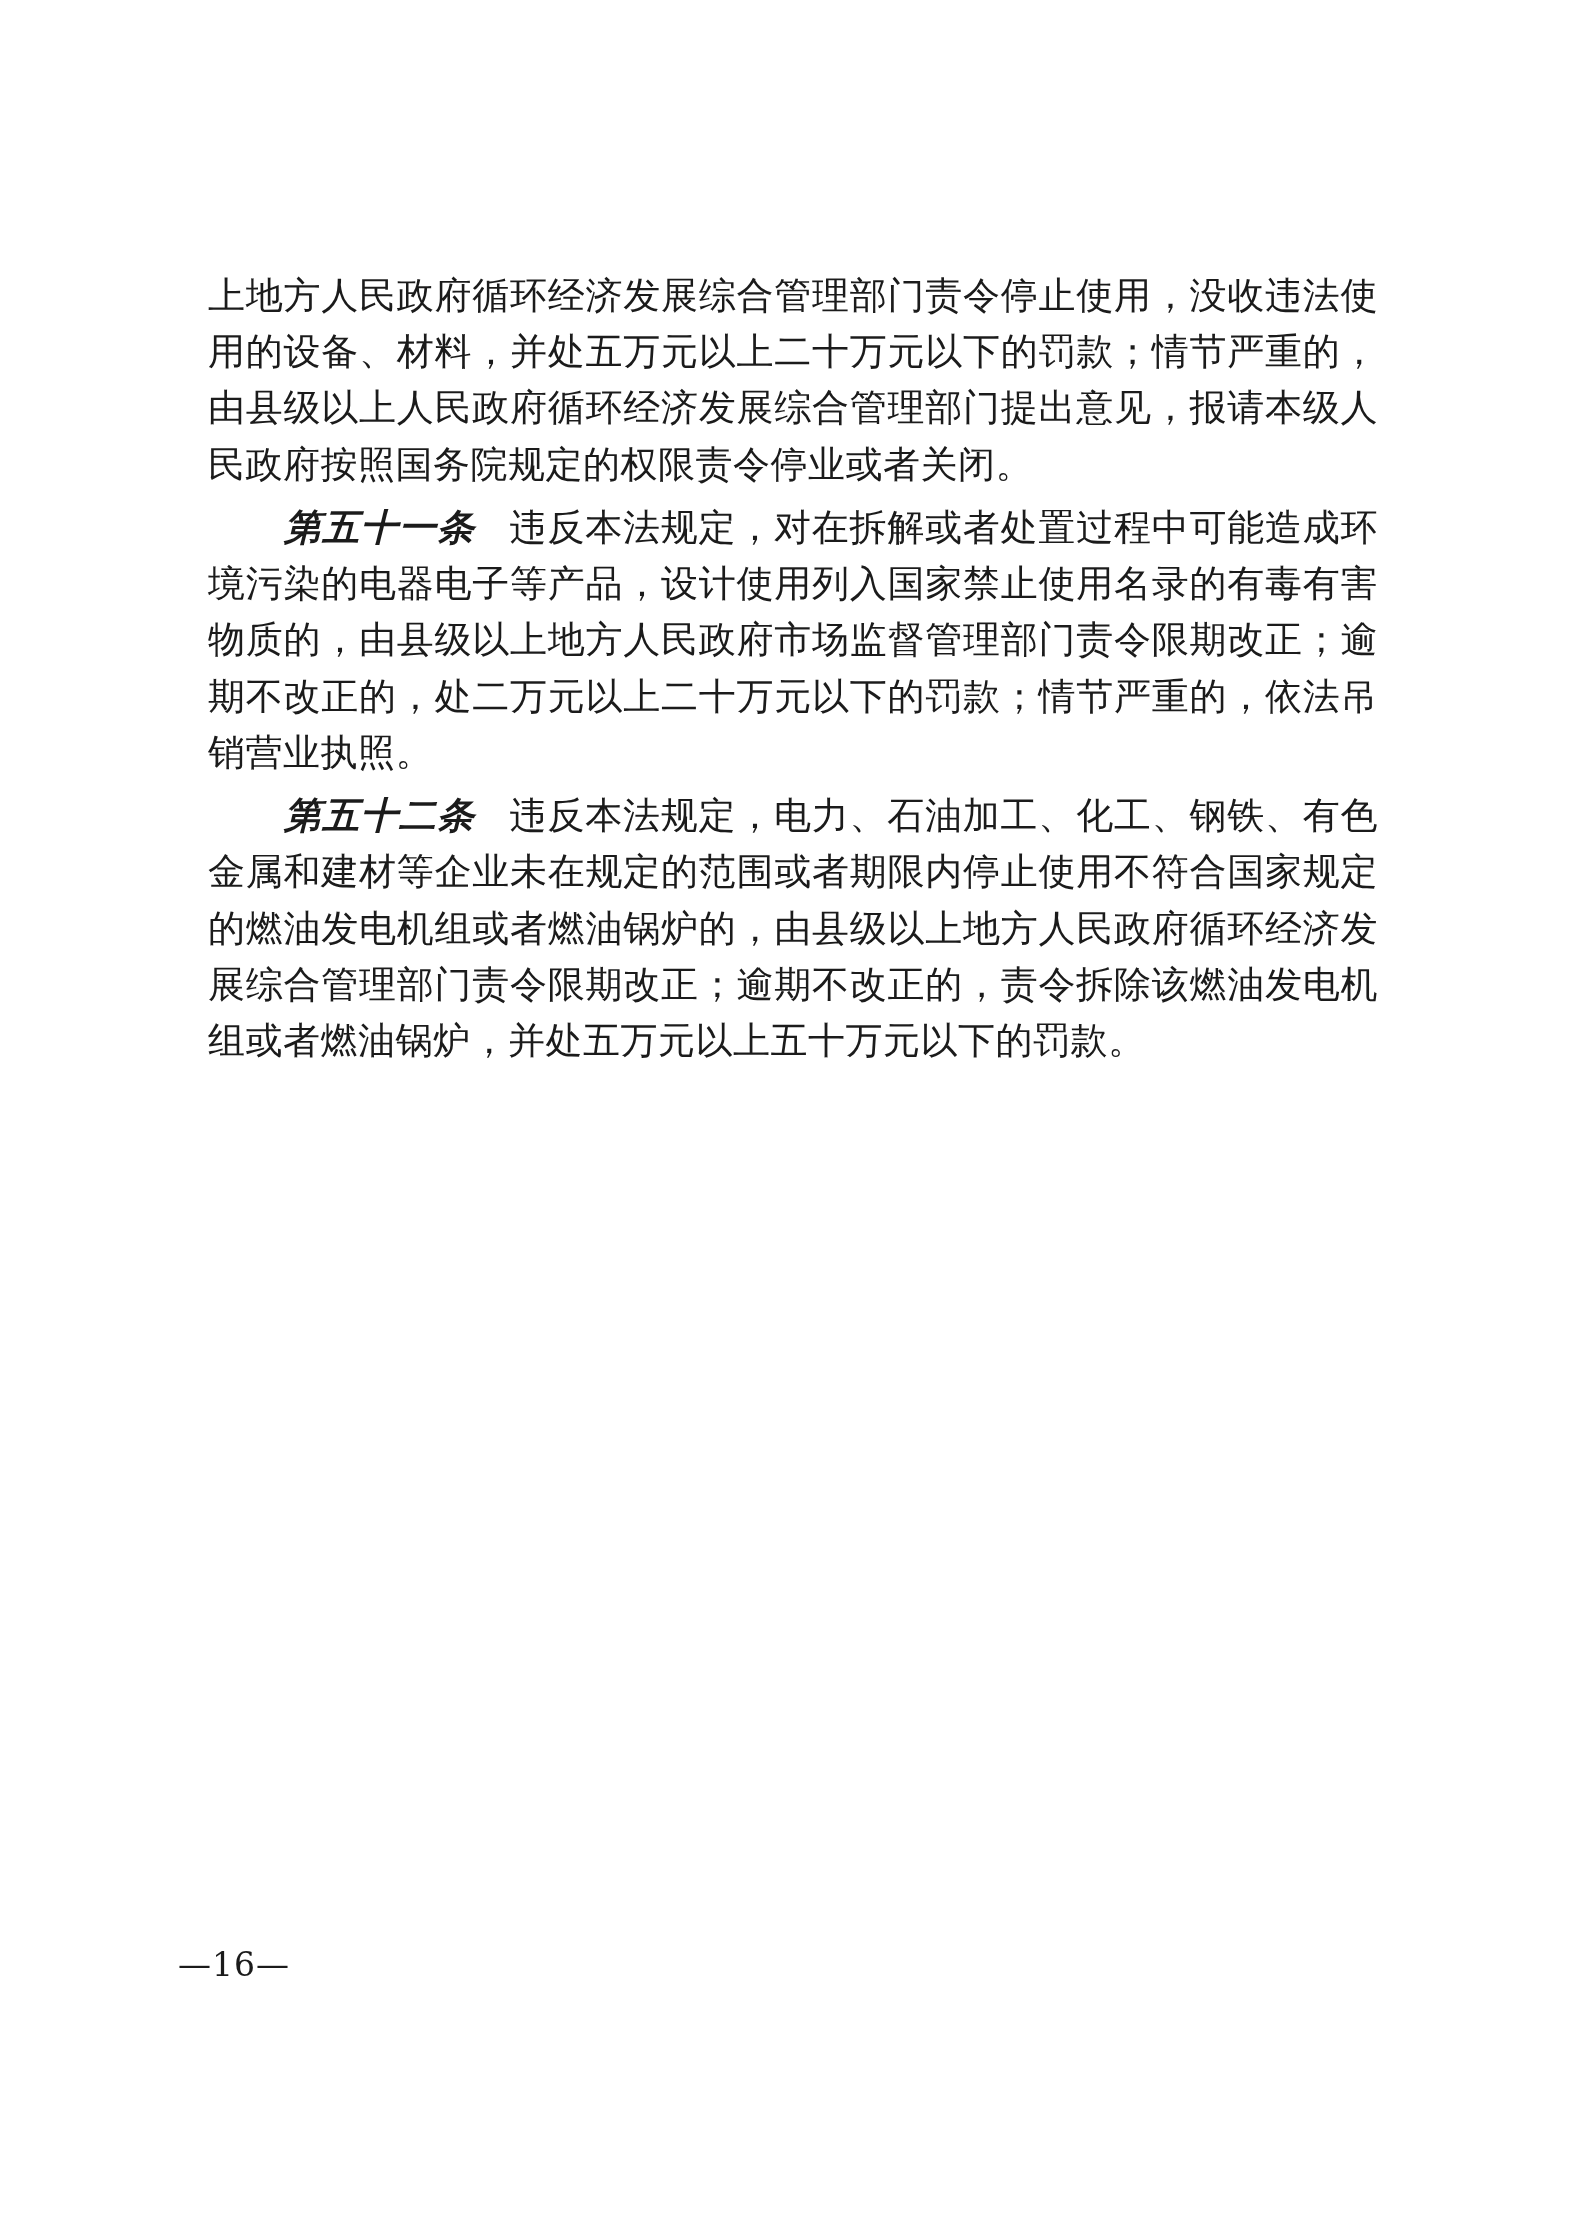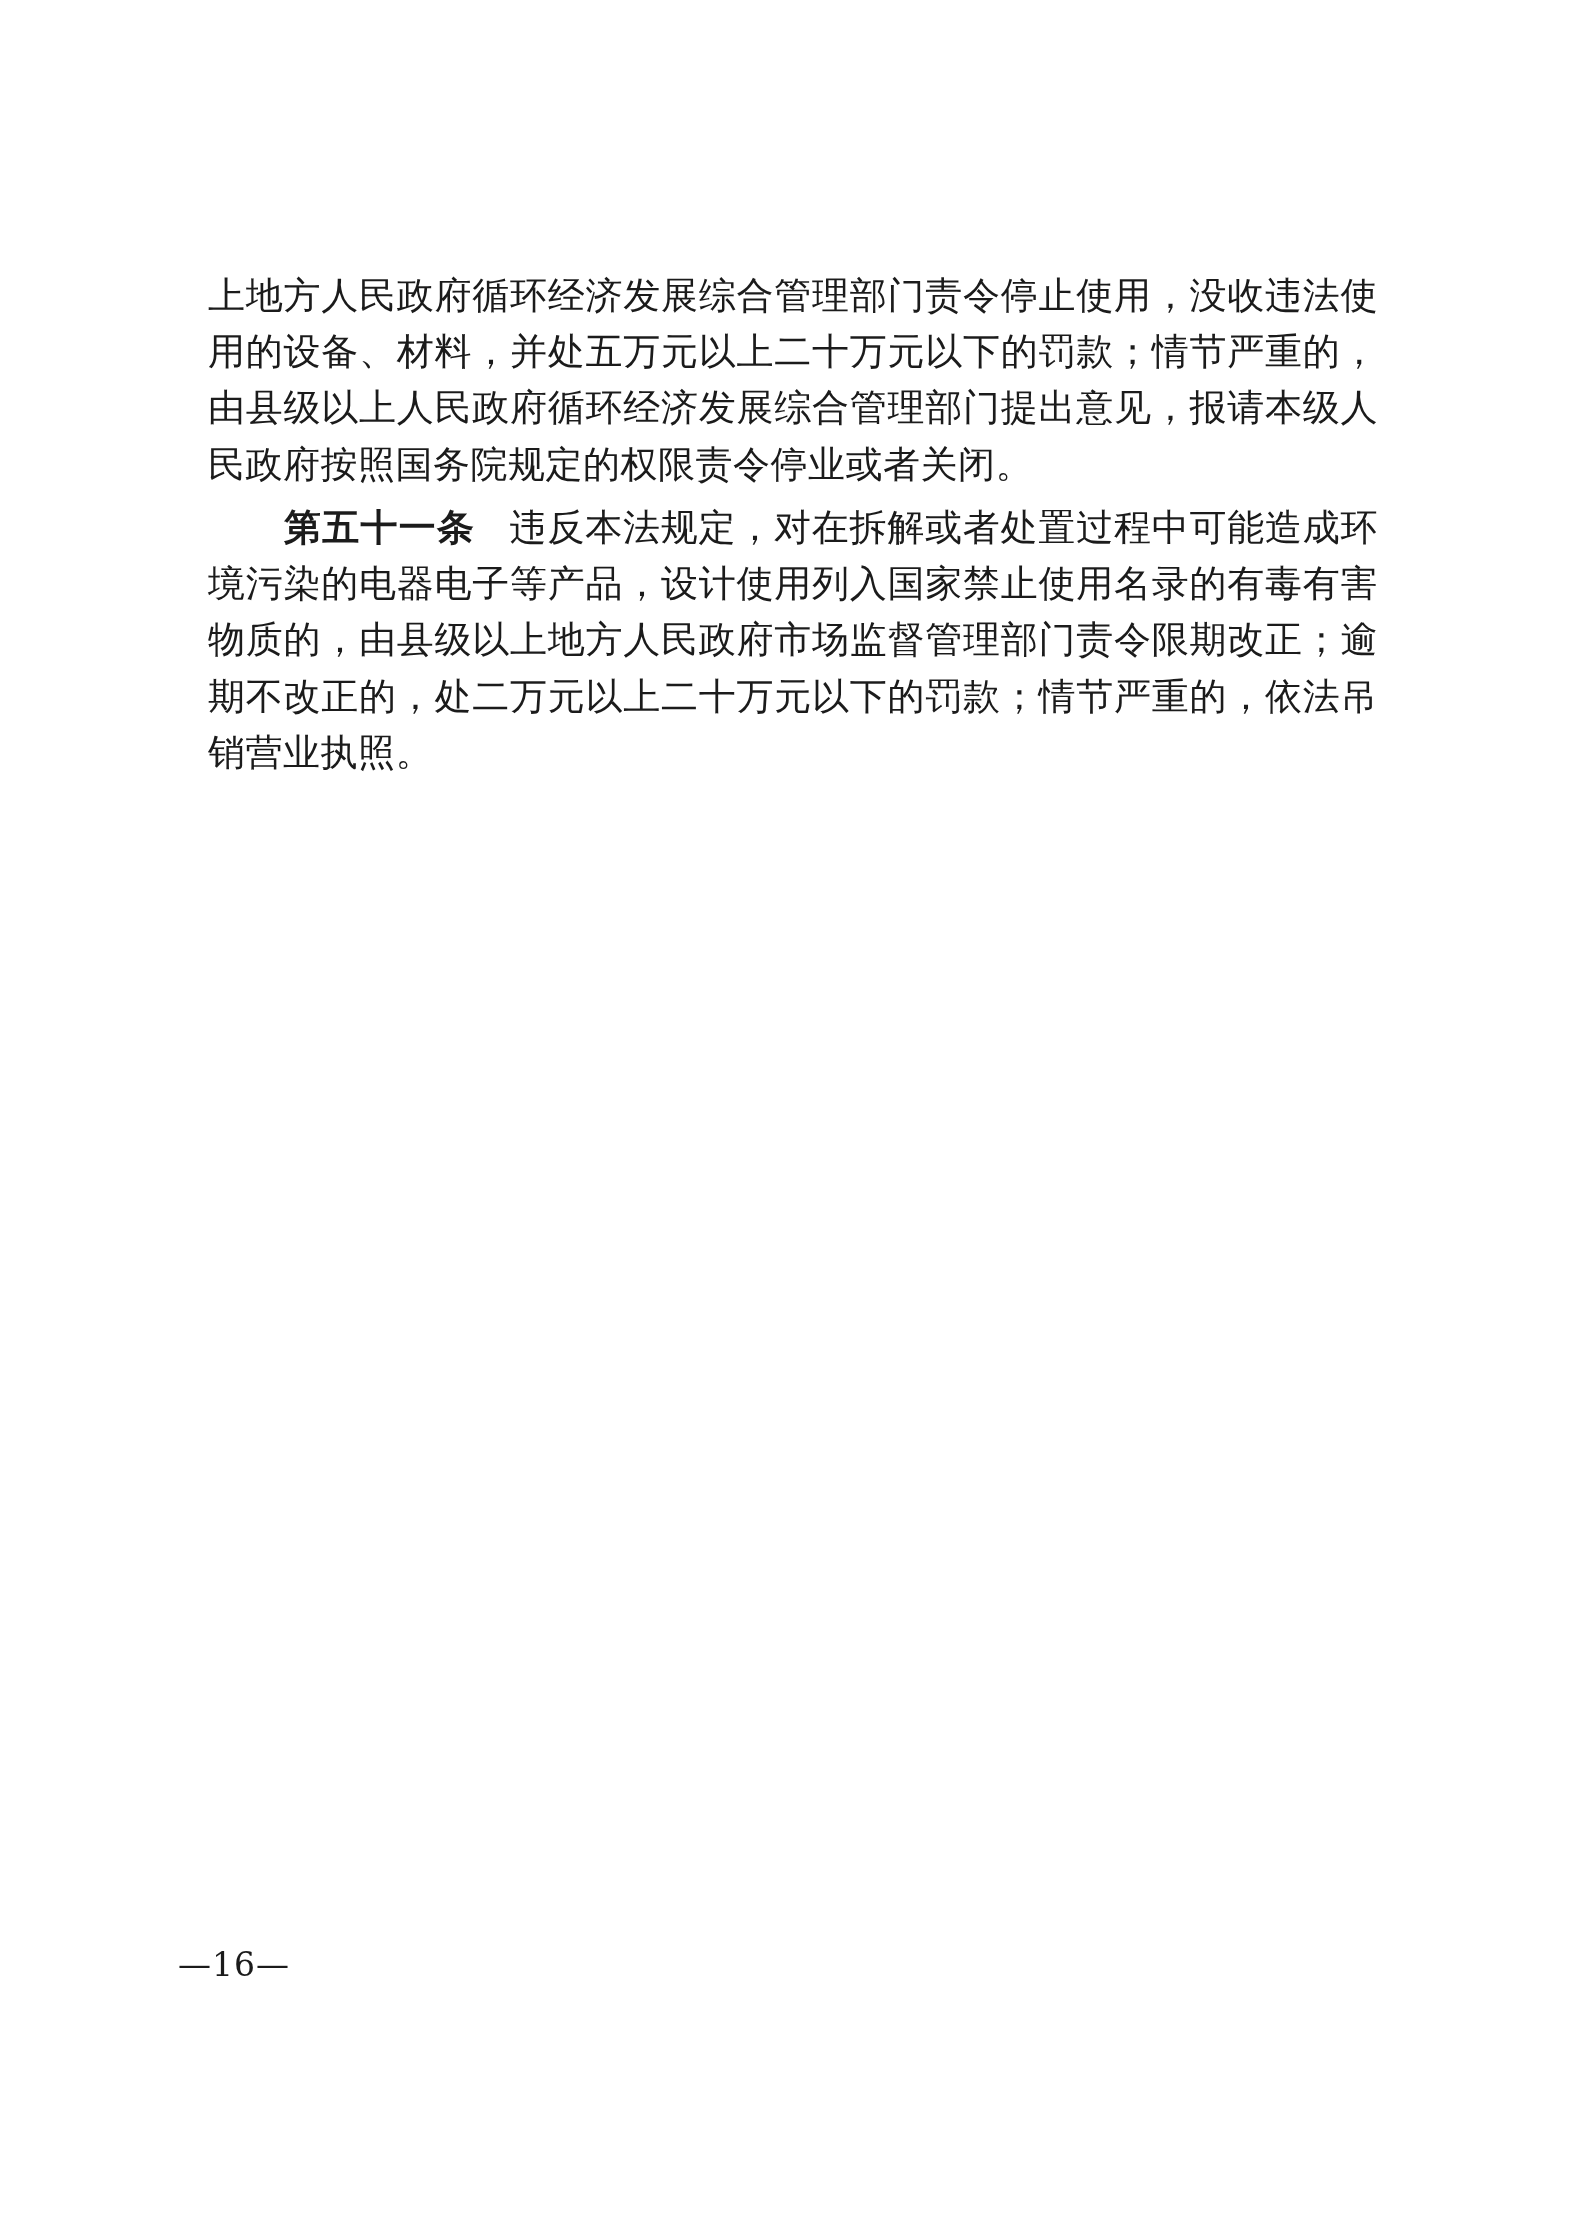--- a/index.html
+++ b/index.html
@@ -38,20 +38,21 @@
     text-align: justify;
     text-justify: inter-ideograph;
     color: #1b1b1b;
   }
   .para.indent {
     text-indent: 76px;
   }
   .para .art-no {
     font-weight: bold;
     letter-spacing: 1px;
+    font-style: italic;
   }
   .para .gap {
     display: inline-block;
     width: 34px;
   }
   .page-number {
     position: absolute;
     left: 178px;
     top: 1945px;
     font-size: 33px;
@@ -68,18 +69,21 @@
 
     <p class="para">
       <span>上地方人民政府循环经济发展综合管理部门责令停止使用，没收违法使用的设备、材料，并处五万元以上二十万元以下的罚款；情节严重的，由县级以上人民政府循环经济发展综合管理部门提出意见，报请本级人民政府按照国务院规定的权限责令停业或者关闭。</span>
     </p>
 
 
     <p class="para indent">
       <span class="art-no">第五十一条</span><span class="gap"></span><span>违反本法规定，对在拆解或者处置过程中可能造成环境污染的电器电子等产品，设计使用列入国家禁止使用名录的有毒有害物质的，由县级以上地方人民政府市场监督管理部门责令限期改正；逾期不改正的，处二万元以上二十万元以下的罚款；情节严重的，依法吊销营业执照。</span>
     </p>
 
+    <p class="para indent">
+      <span class="art-no">第五十二条</span><span class="gap"></span><span>违反本法规定，电力、石油加工、化工、钢铁、有色金属和建材等企业未在规定的范围或者期限内停止使用不符合国家规定的燃油发电机组或者燃油锅炉的，由县级以上地方人民政府循环经济发展综合管理部门责令限期改正；逾期不改正的，责令拆除该燃油发电机组或者燃油锅炉，并处五万元以上五十万元以下的罚款。</span>
+    </p>
 
 
   </div>
 
   <div class="page-number">—16—</div>
 </div>
 
 </body></html>

